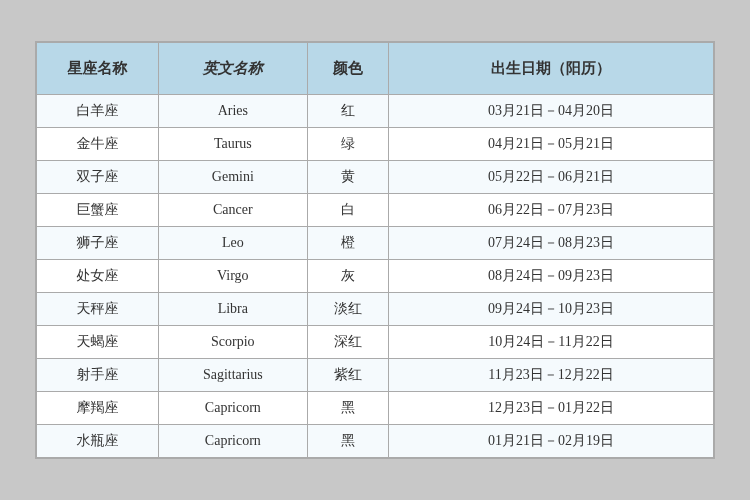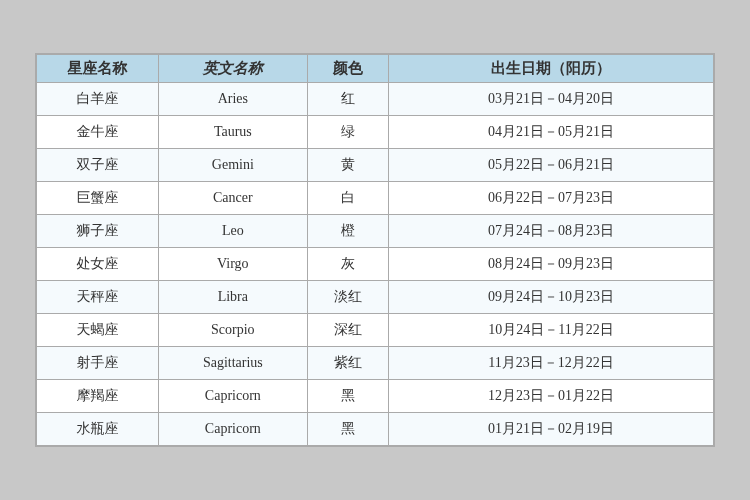--- a/index.html
+++ b/index.html
@@ -21,21 +21,21 @@
       border: 1px solid #aaa;
       width: 680px;
     }
     table {
       width: 100%;
       border-collapse: collapse;
     }
     thead tr th {
       background-color: #b8d8e8;
       border: 1px solid #aaa;
-      padding: 4px 10px;
+      padding: 16px 10px;
       text-align: center;
       font-size: 15px;
       font-weight: bold;
       color: #333;
     }
     tbody tr td {
       border: 1px solid #aaa;
       padding: 7px 10px;
       text-align: center;
       font-size: 14px;

